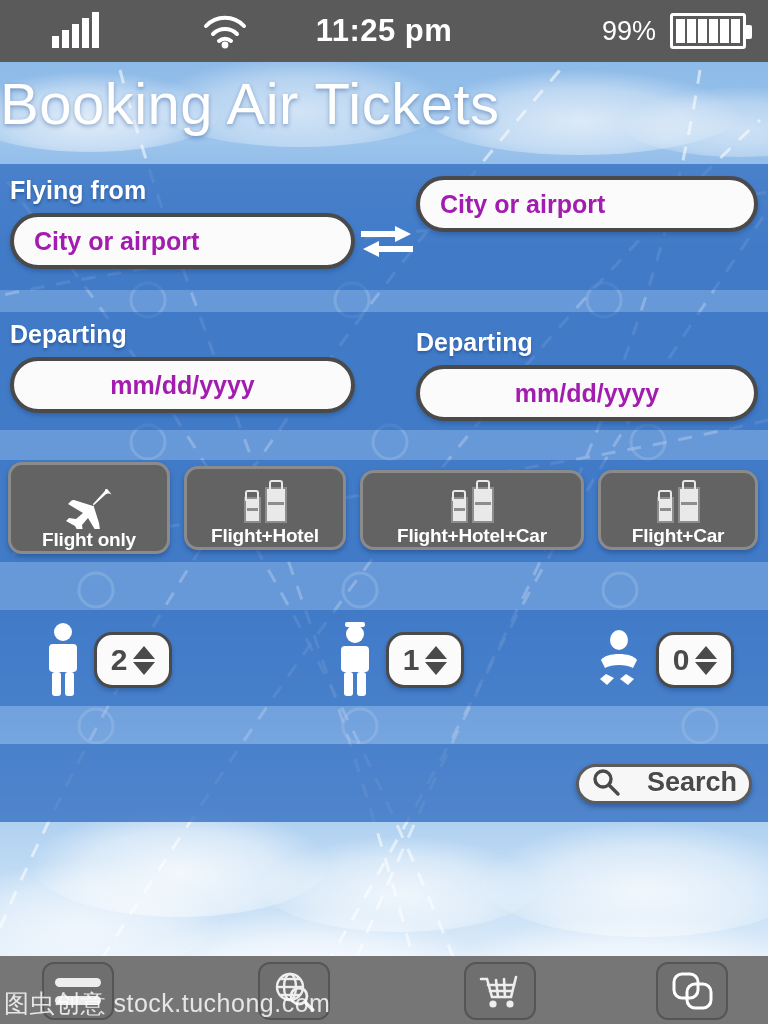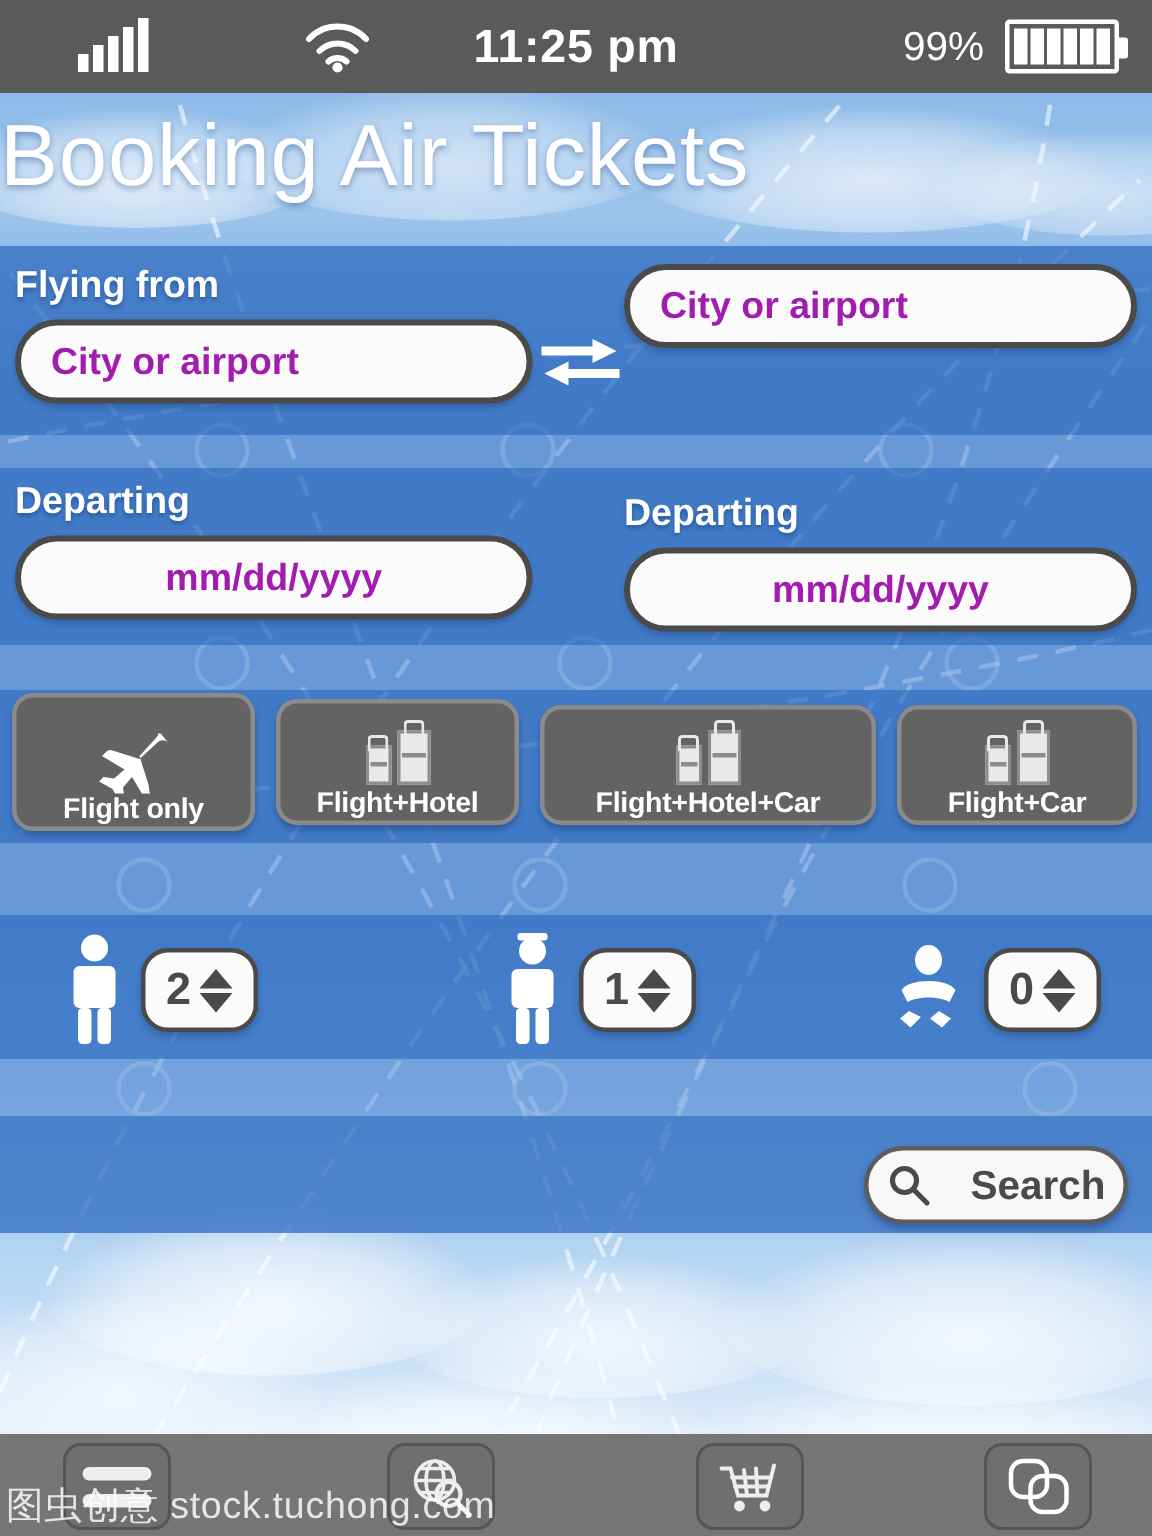--- a/index.html
+++ b/index.html
@@ -167,25 +167,25 @@
     border-bottom:13px solid #4a4a4a;
   }
   .arrows .down {
     width:0;height:0;border-left:11px solid transparent;border-right:11px solid transparent;
     border-top:13px solid #4a4a4a;
   }
 
   
   #search-btn {
     position: absolute; right: 16px; top: 764px;
-    width: 176px; height: 52px;
+    width: 176px; height: 40px;
     background: #f7f7f7;
     border: 3px solid #5c5c5c;
     border-radius: 26px;
-    display: flex; align-items: center; justify-content: center; gap: 26px;
+    display: flex; justify-content: center; gap: 26px;
     box-shadow: 0 3px 5px rgba(20,50,100,.45);
   }
   #search-btn .sb-text {
     font-size: 27px; font-weight: bold; color: #4a4a4a;
     text-shadow: 0 1px 0 #fff;
   }
 
   
   #bottombar {
     position: absolute; left: 0; bottom: 0;

